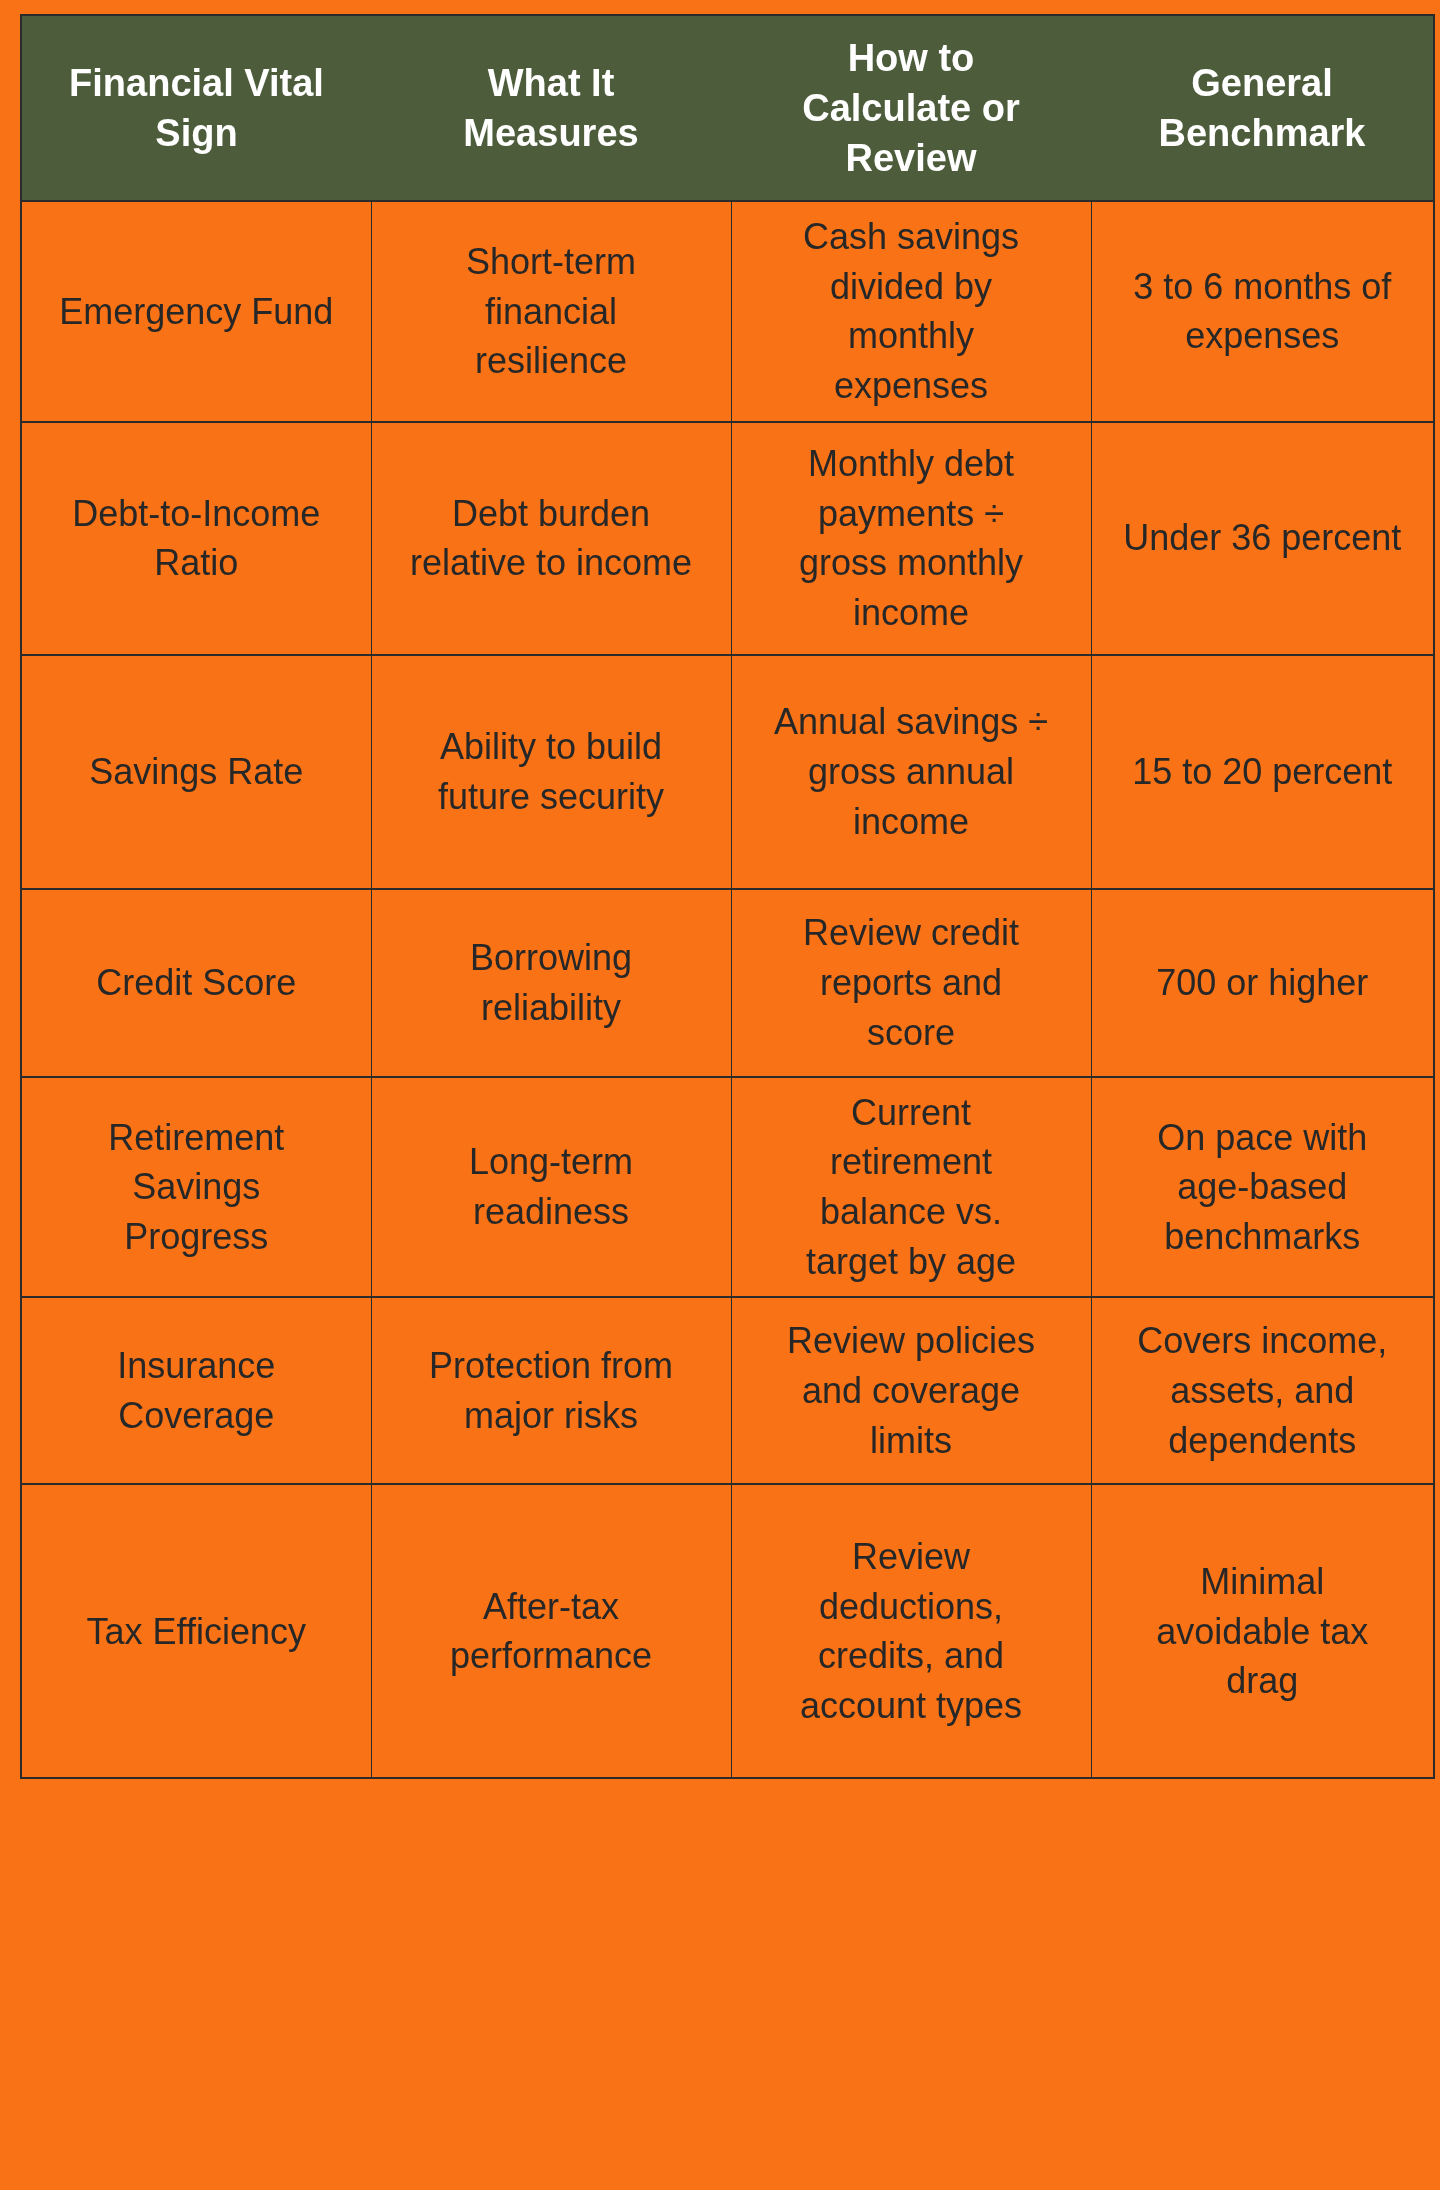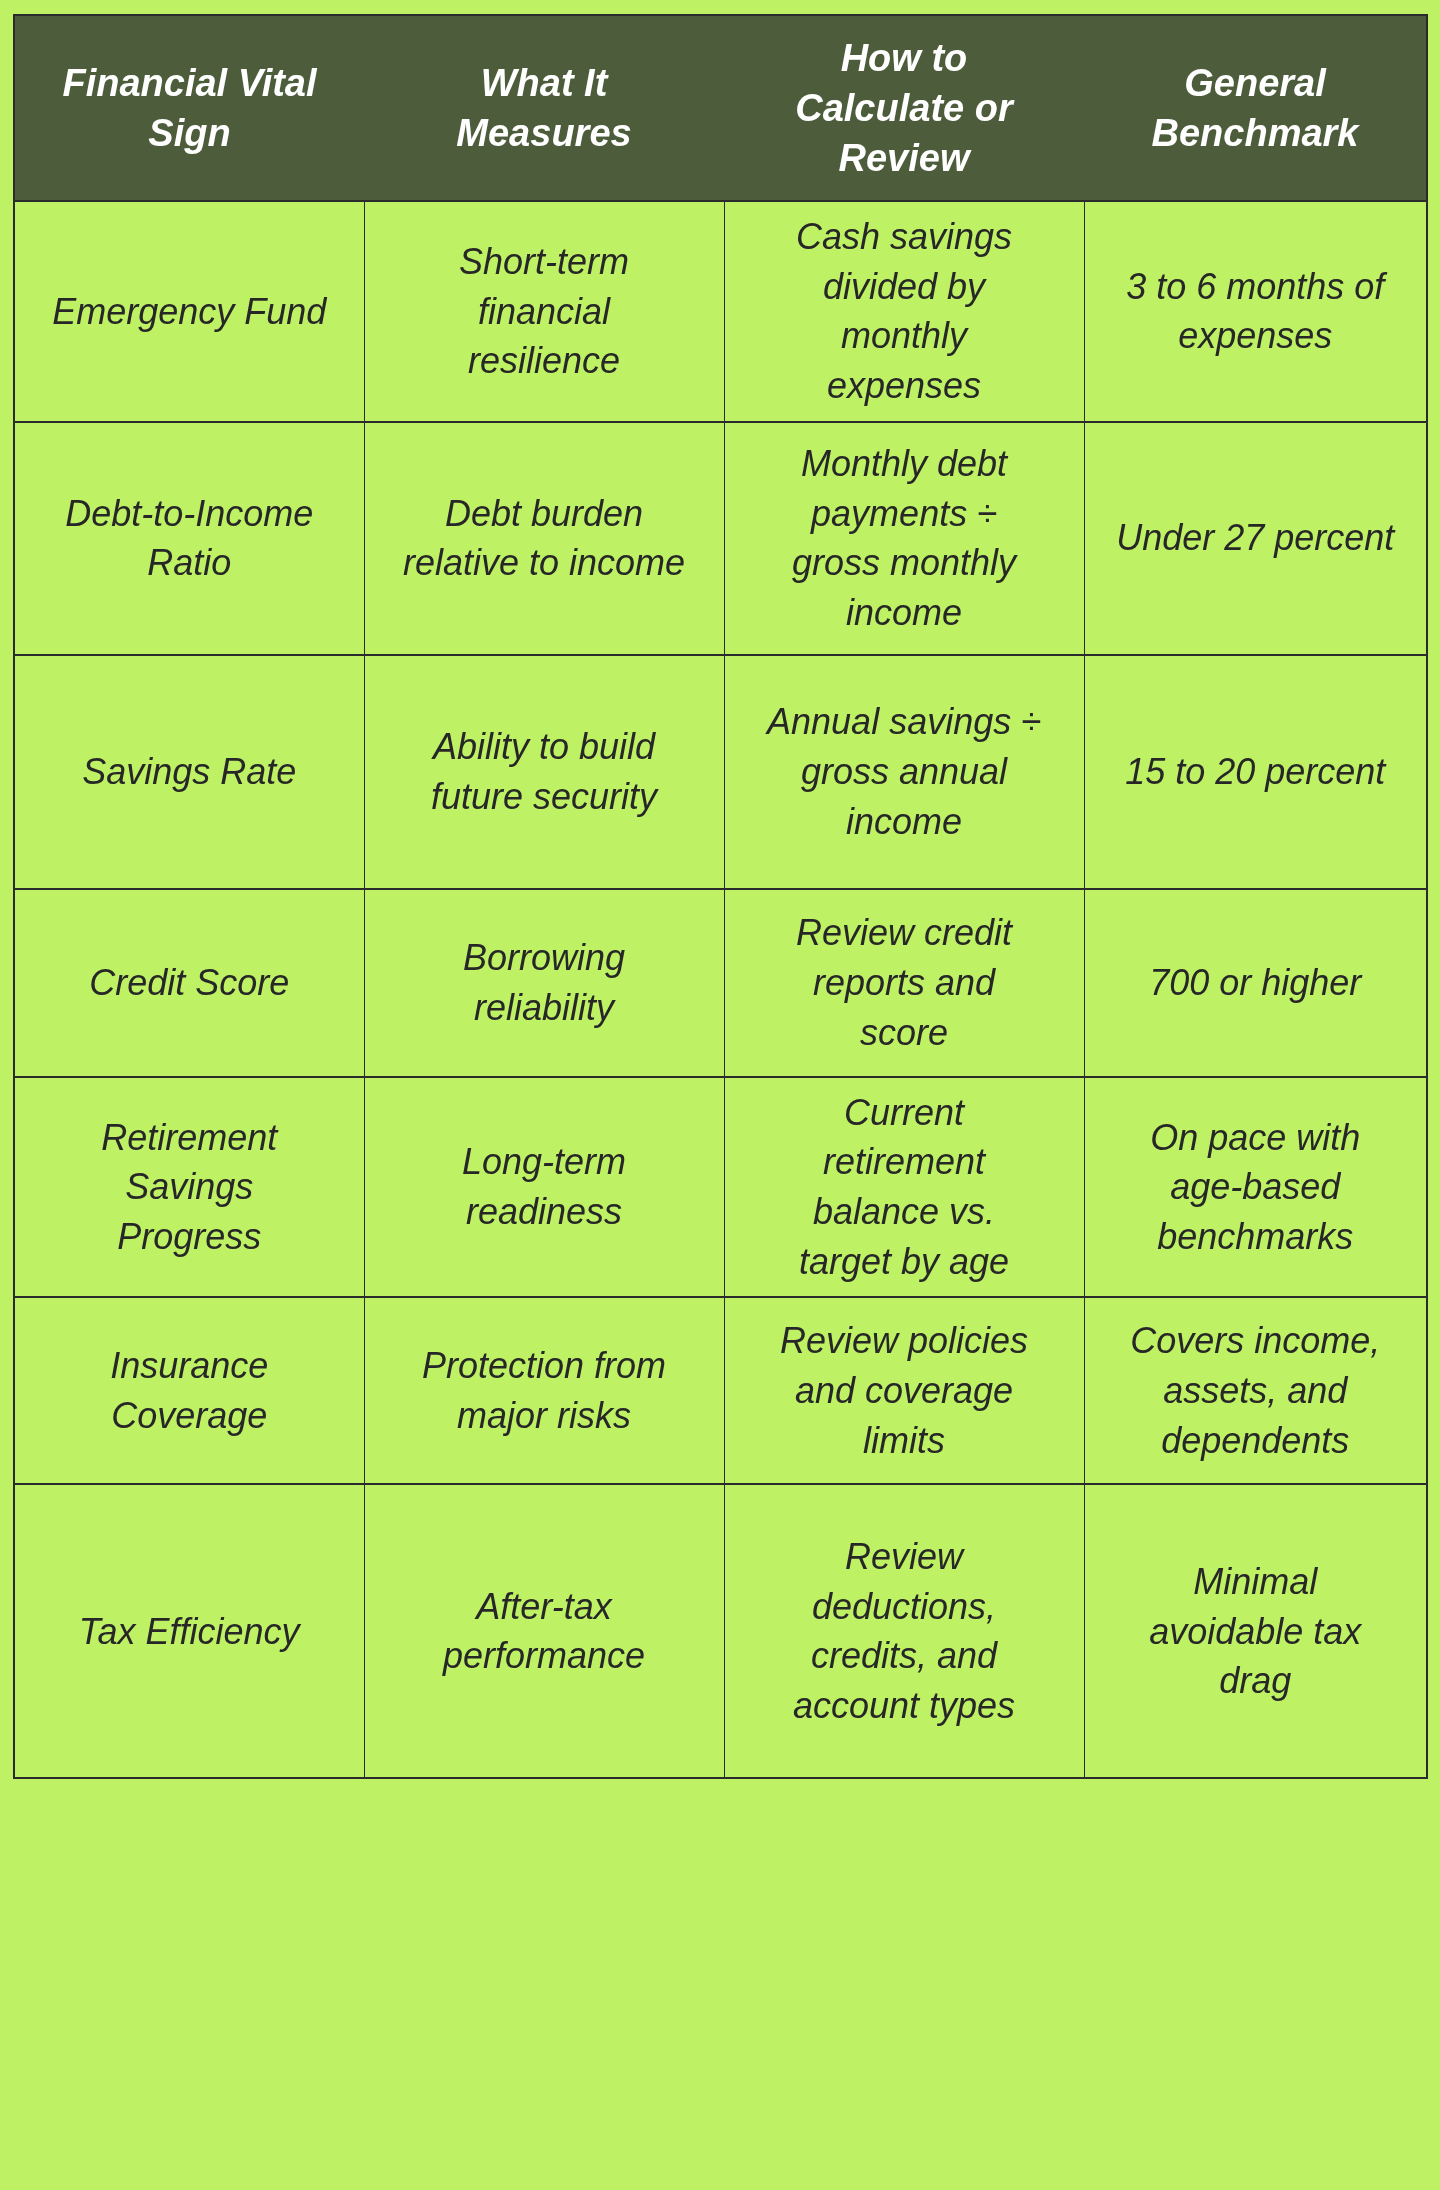--- a/index.html
+++ b/index.html
@@ -4,24 +4,23 @@
 <style>
   html, body {
     margin: 0;
     padding: 0;
     background: #ffffff;
     font-family: "Liberation Sans", sans-serif;
   }
   .page {
     width: 1440px;
     height: 2190px;
-    background: #bef264;
+    background: #f97316;
     box-sizing: border-box;
-    padding: 14px 13px;
-    font-style: italic;
+    padding: 14px 20px;
   }
   table.vitals {
     border-collapse: collapse;
     table-layout: fixed;
     width: 1413px;
     border: 2px solid #2b2b2b;
   }
   col.c1 { width: 350px; }
   col.c2 { width: 360px; }
   col.c3 { width: 360px; }
@@ -103,21 +102,21 @@
       </tr>
       <tr>
         <td>Debt-to-Income
 Ratio</td>
         <td>Debt burden
 relative to income</td>
         <td>Monthly debt
 payments ÷
 gross monthly
 income</td>
-        <td>Under 27 percent</td>
+        <td>Under 36 percent</td>
       </tr>
       <tr>
         <td>Savings Rate</td>
         <td>Ability to build
 future security</td>
         <td>Annual savings ÷
 gross annual
 income</td>
         <td>15 to 20 percent</td>
       </tr>

